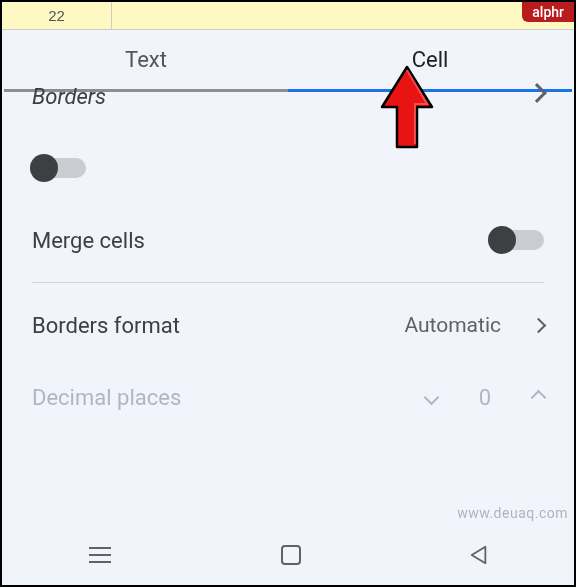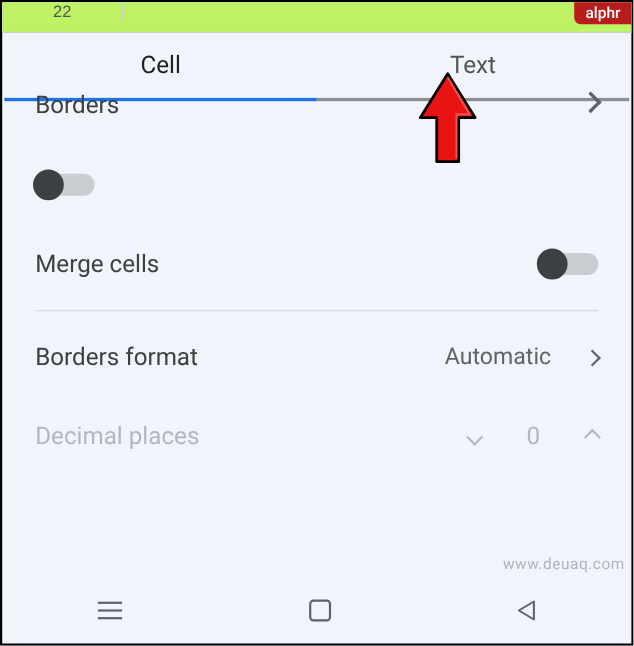--- a/index.html
+++ b/index.html
@@ -15,25 +15,24 @@
   }
   .outer-frame {
     border: 2px solid #000;
     width: 576px;
     height: 587px;
     position: relative;
     background: #f0f4fa;
   }
   .spreadsheet-bar {
     height: 28px;
-    background: #bef264;
+    background: #fef9c3;
     border-bottom: 1px solid #ccc;
     display: flex;
     align-items: stretch;
-    flex-direction: column;
   }
   .cell-ref {
     width: 110px;
     display: flex;
     align-items: center;
     justify-content: center;
     border-right: 1px solid #ccc;
     font-size: 15px;
     color: #555;
     font-family: Arial, sans-serif;
@@ -85,20 +84,21 @@
     align-items: center;
     justify-content: space-between;
     min-height: 72px;
     font-size: 22px;
     color: #3c4043;
   }
   .row.cutoff {
     min-height: 40px;
     padding-bottom: 4px;
     align-items: flex-start;
+    font-style: italic;
   }
   .row.cutoff .row-label{
     margin-top: -8px;
   }
   .chevron {
     width: 14px;
     height: 14px;
     border-right: 3px solid #5f6368;
     border-bottom: 3px solid #5f6368;
     transform: rotate(-45deg);
@@ -205,22 +205,22 @@
 <div class="outer-frame">
   <div class="badge">alphr</div>
 
   <div class="spreadsheet-bar">
     <div class="cell-ref">22</div>
     <div class="formula-area"></div>
   </div>
 
   <div class="panel">
     <div class="tabs">
+      <div class="tab">Text</div>
       <div class="tab active">Cell</div>
-      <div class="tab">Text</div>
     </div>
 
     <div class="content">
       <div class="row cutoff">
         <span class="row-label">Borders</span>
         <span class="chevron" style="margin-top:-6px"></span>
       </div>
 
       <div class="row">
         <div class="toggle">

